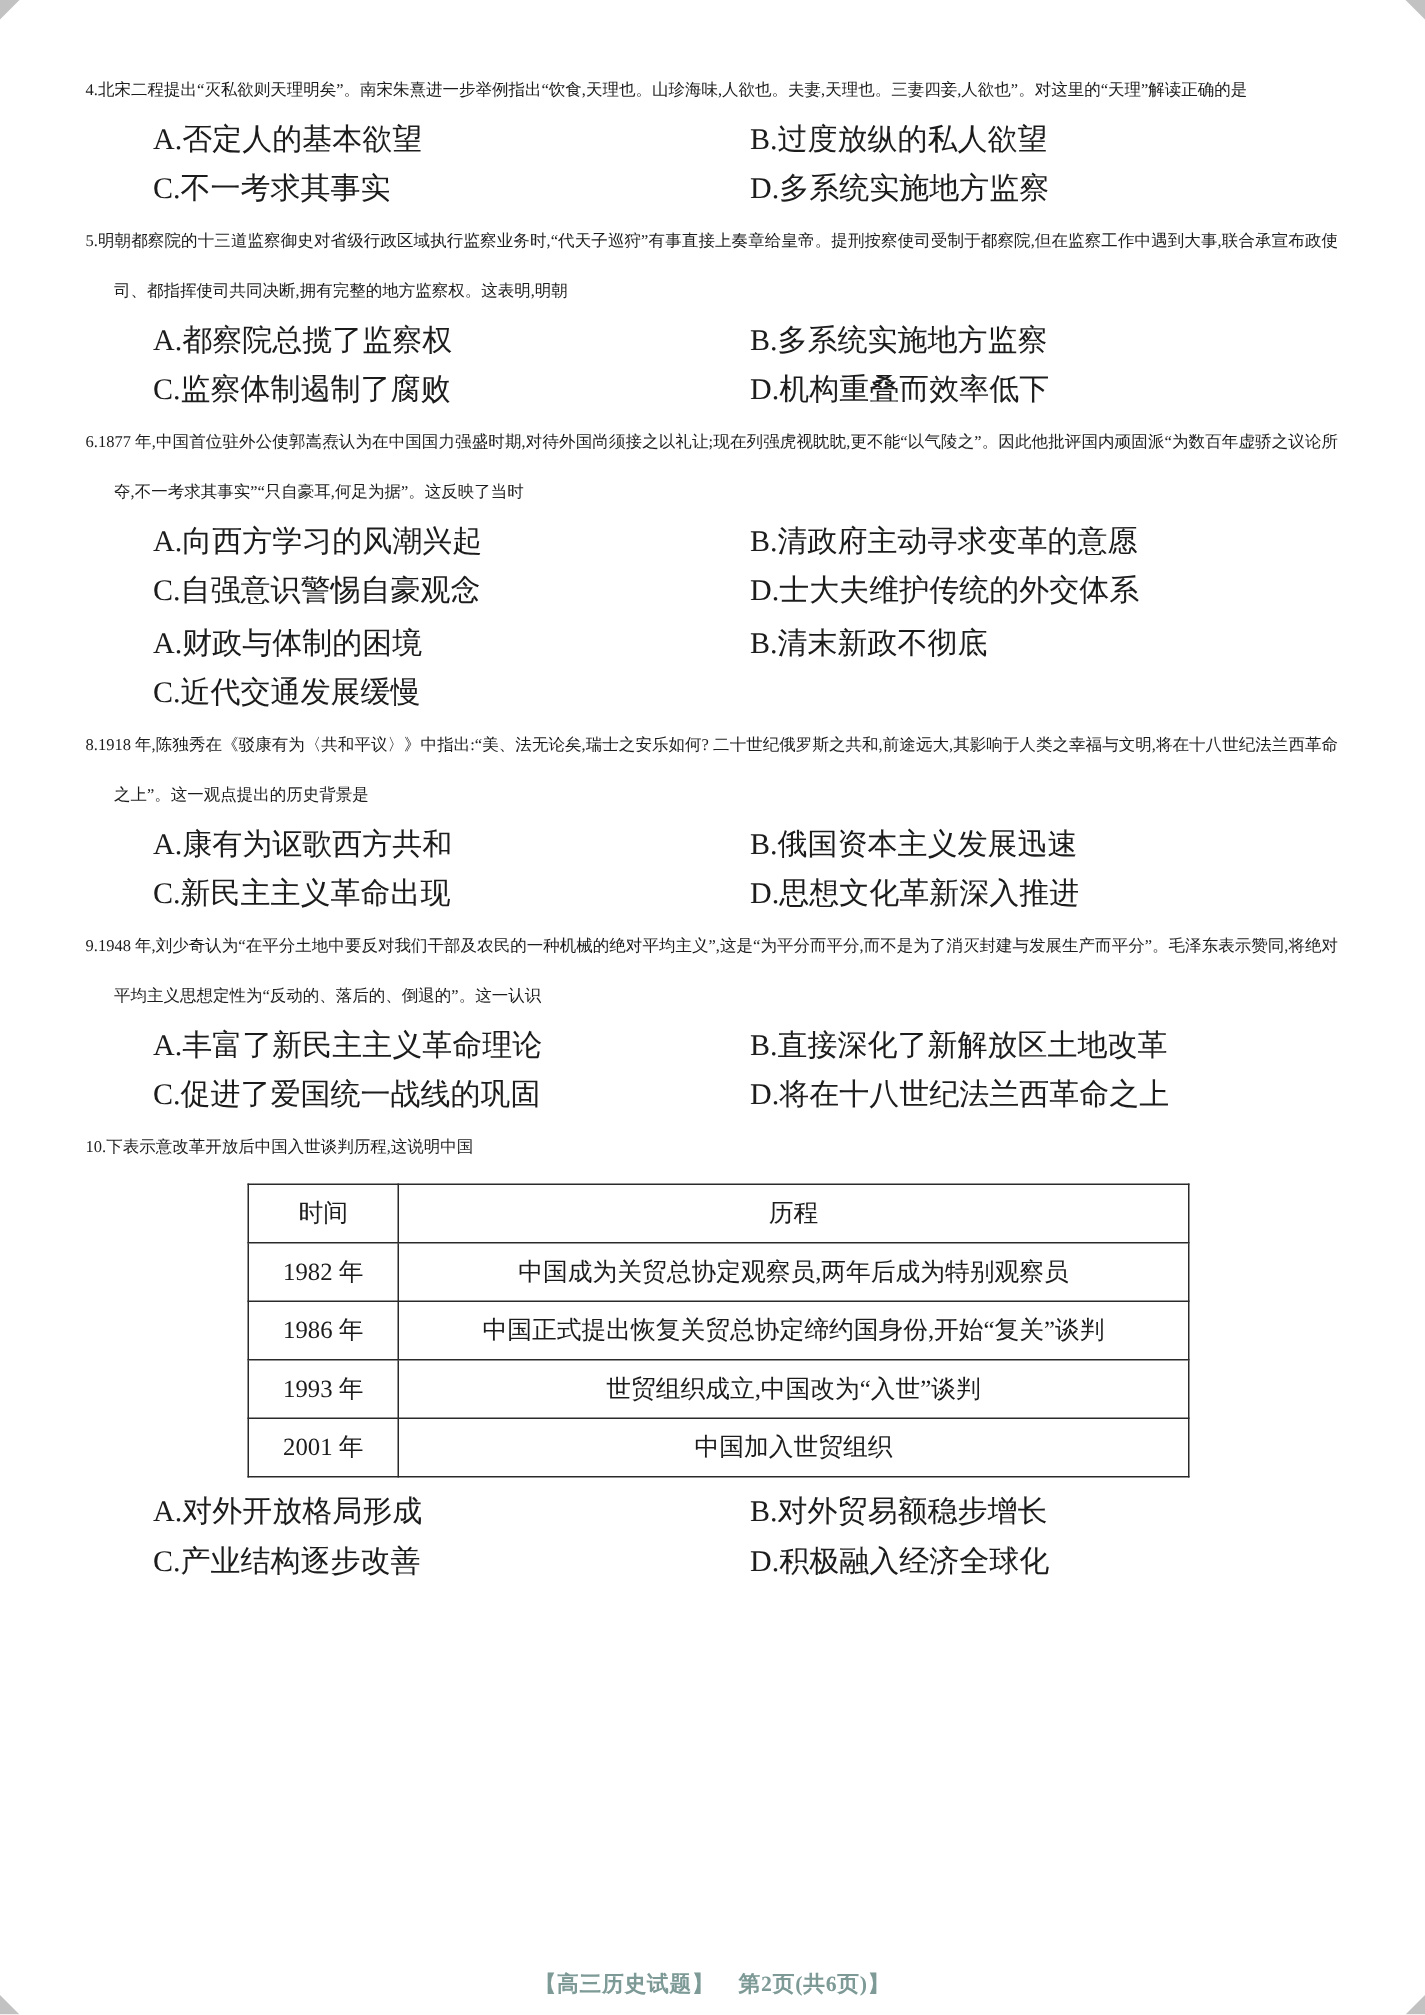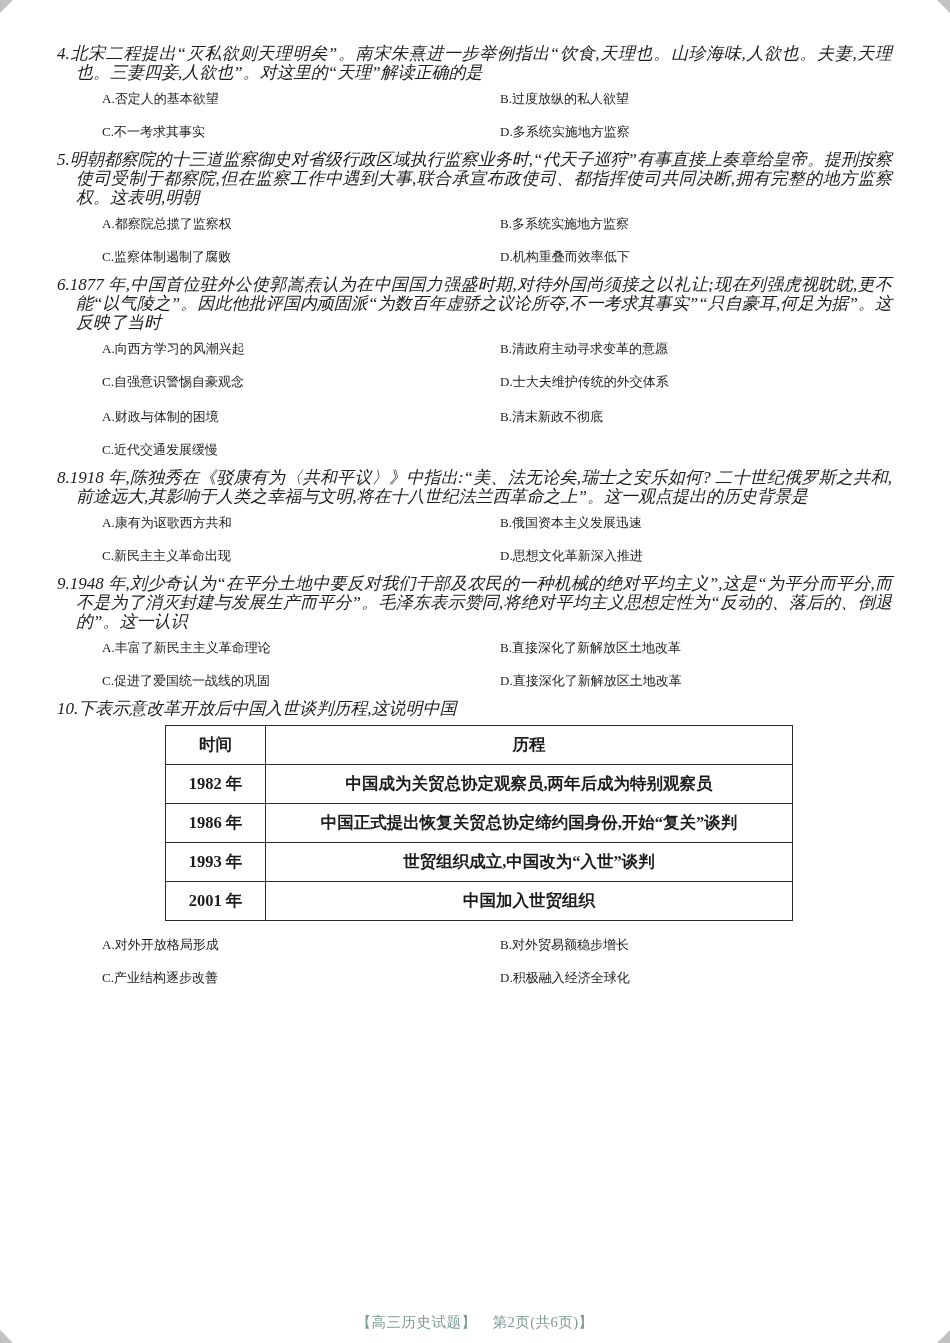--- a/index.html
+++ b/index.html
@@ -9,59 +9,58 @@
     height: 1343px;
     position: relative;
     overflow: hidden;
     font-family: "Liberation Serif", "DejaVu Serif", serif;
     color: #1c1c1c;
   }
   .page { padding: 44px 58px 0 57px; }
 
   .question { margin-bottom: 2px; }
   .stem {
-    font-size: 17px;
-    line-height: 19px;
+    font-size: 11px;
+    line-height: 33px;
     text-align: justify;
     padding-left: 19px;
     text-indent: -19px;
-    font-style: italic;
   }
   .options {
     display: grid;
     grid-template-columns: 398px auto;
     padding-left: 45px;
-    font-size: 13px;
+    font-size: 20px;
     line-height: 33px;
   }
   .opt { display: block; white-space: nowrap; }
 
   .table-wrap { margin: 7px 0 7px 108px; }
   .q-table { border-collapse: collapse; }
   .q-table th, .q-table td {
     border: 1.3px solid #2a2a2a;
     text-align: center;
     vertical-align: middle;
     font-size: 16.5px;
-    font-weight: bold;
+    font-weight: normal;
     height: 39px;
     padding: 0 10px;
   }
   .col-time { width: 100px; }
   .col-event { width: 527px; }
 
   .footer {
     position: absolute;
     left: 0;
     right: 0;
     bottom: 11px;
     text-align: center;
     color: #7d9a96;
     font-size: 14.5px;
-    font-weight: normal;
+    font-weight: bold;
     letter-spacing: 0.5px;
   }
   .footer .page-info { margin-left: 16px; }
 
   .corner { position: absolute; width: 0; height: 0; border-style: solid; opacity: 0.55; }
   .corner.tl { top: 0; left: 0; border-width: 13px 13px 0 0; border-color: #8f8f8f transparent transparent transparent; }
   .corner.tr { top: 0; right: 0; border-width: 0 13px 13px 0; border-color: transparent #8f8f8f transparent transparent; }
   .corner.bl { bottom: 0; left: 0; border-width: 13px 0 0 13px; border-color: transparent transparent transparent #8f8f8f; }
   .corner.br { bottom: 0; right: 0; border-width: 0 0 13px 13px; border-color: transparent transparent #8f8f8f transparent; }
 </style>
@@ -122,21 +121,21 @@
       <span class="opt">D.思想文化革新深入推进</span>
     </div>
   </section>
 
   <section class="question">
     <p class="stem">9.1948 年,刘少奇认为“在平分土地中要反对我们干部及农民的一种机械的绝对平均主义”,这是“为平分而平分,而不是为了消灭封建与发展生产而平分”。毛泽东表示赞同,将绝对平均主义思想定性为“反动的、落后的、倒退的”。这一认识</p>
     <div class="options">
       <span class="opt">A.丰富了新民主主义革命理论</span>
       <span class="opt">B.直接深化了新解放区土地改革</span>
       <span class="opt">C.促进了爱国统一战线的巩固</span>
-      <span class="opt">D.直接深化了新解放区土地改革</span>
+      <span class="opt">D.将在十八世纪法兰西革命之上</span>
     </div>
   </section>
 
   <section class="question">
     <p class="stem">10.下表示意改革开放后中国入世谈判历程,这说明中国</p>
 
     <div class="table-wrap">
       <table class="q-table">
         <thead>
           <tr>

